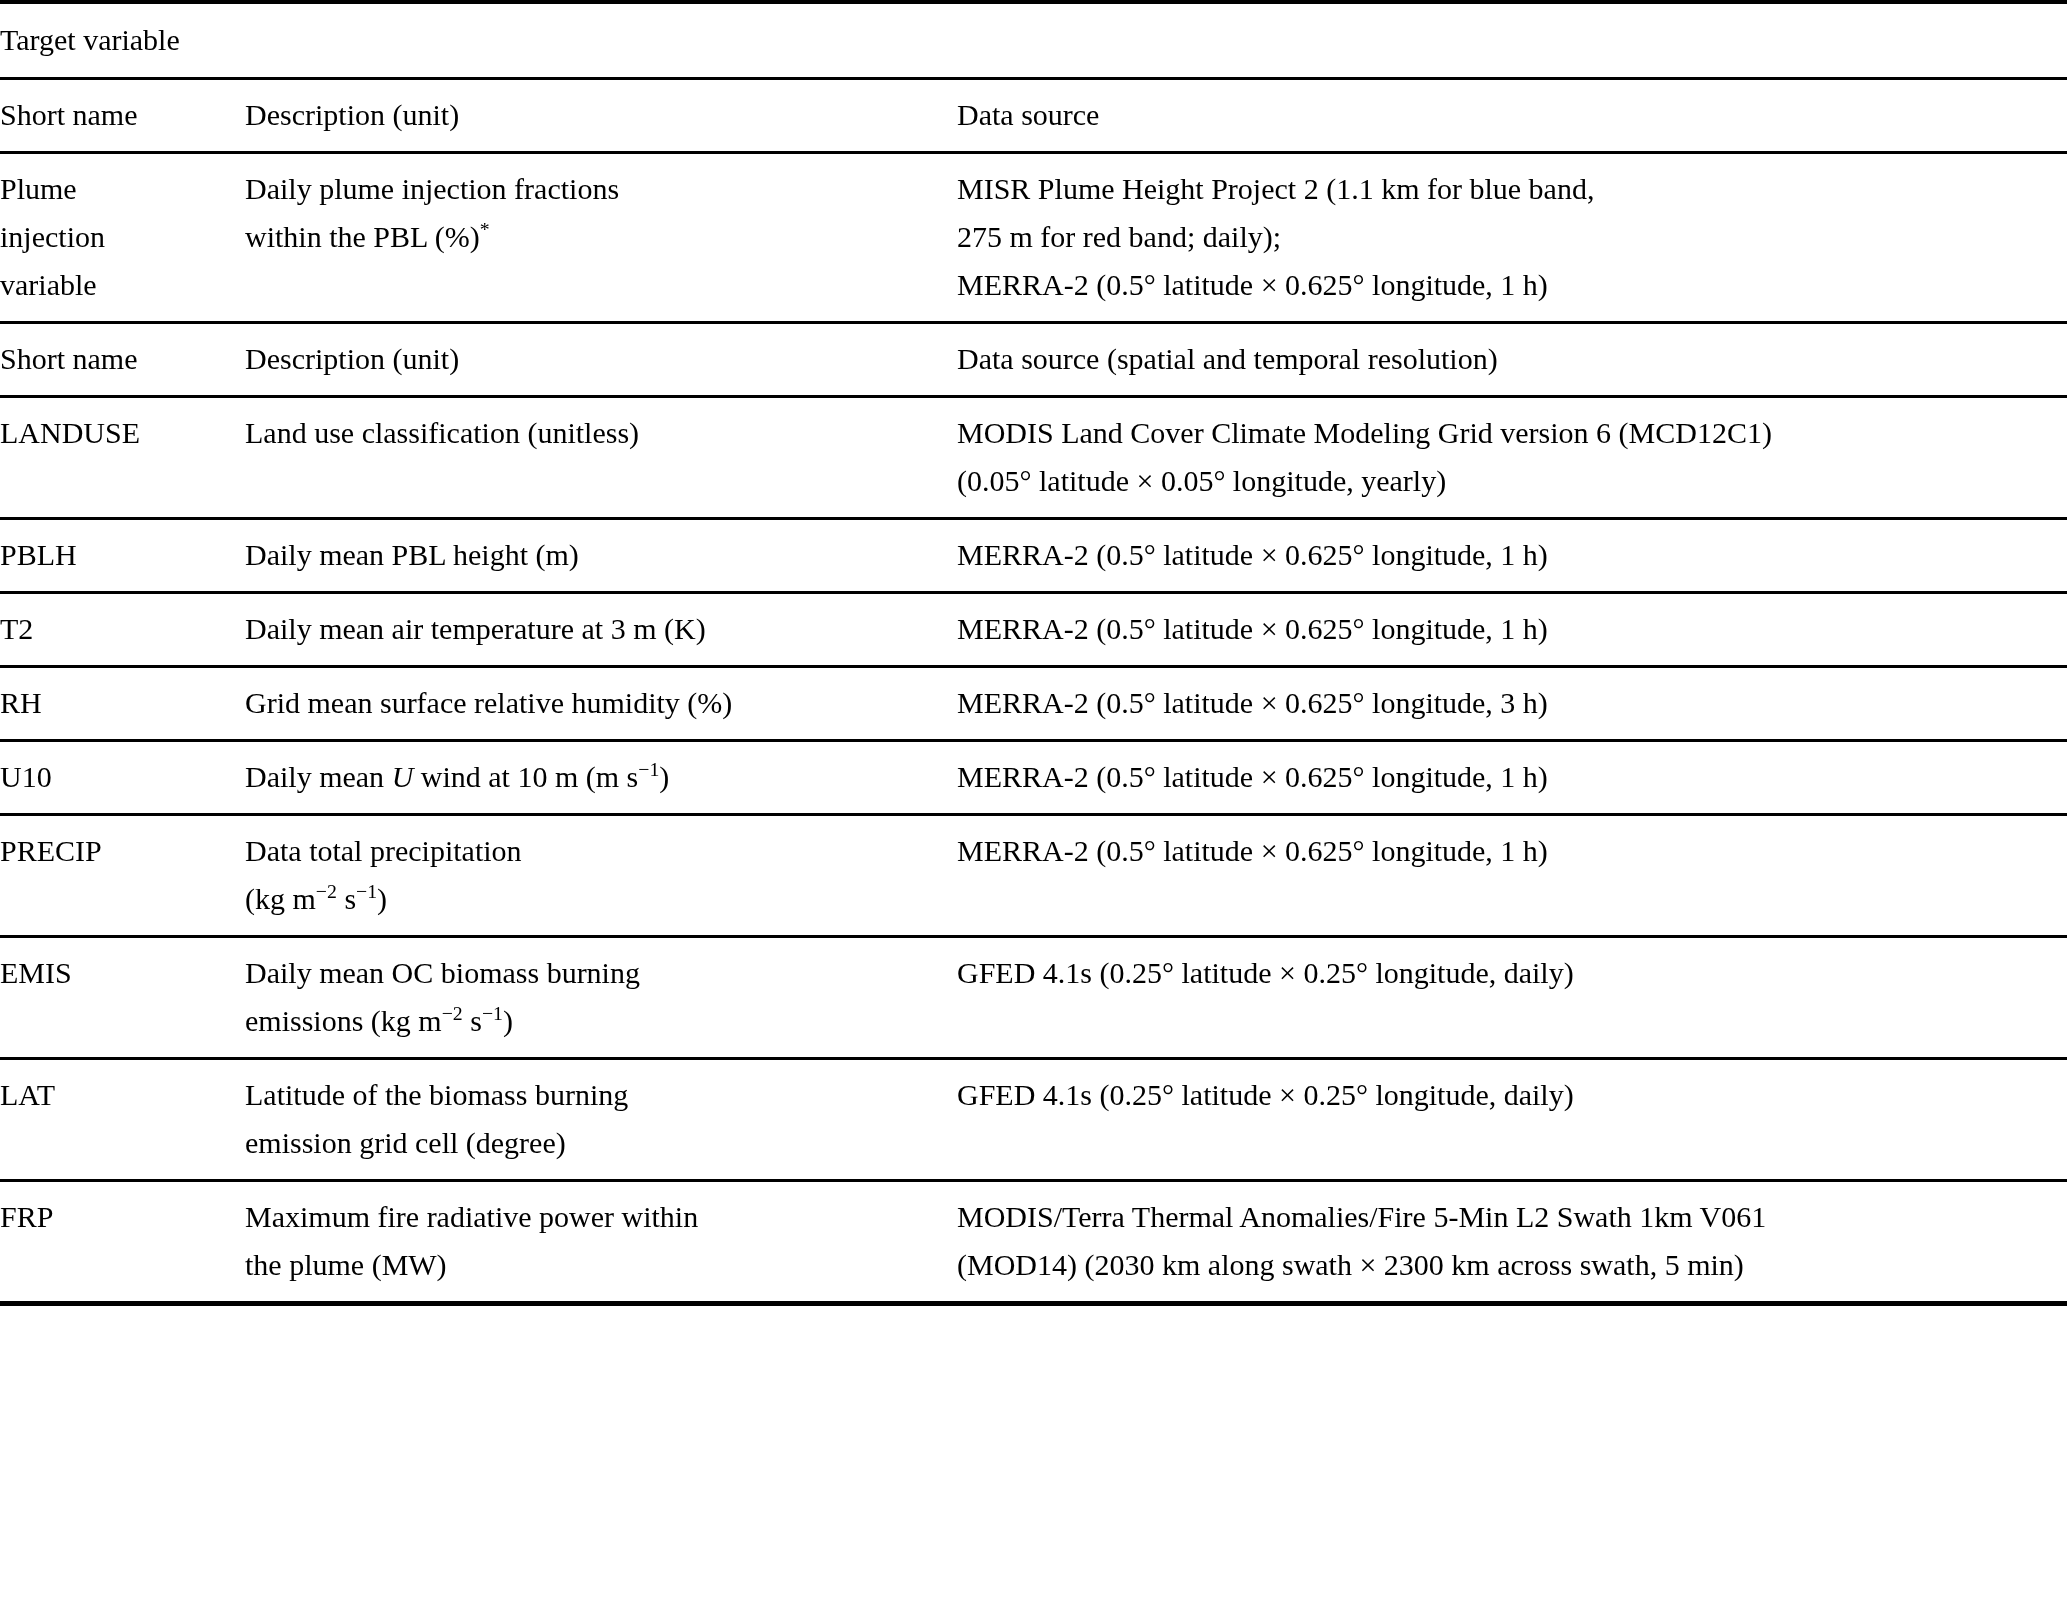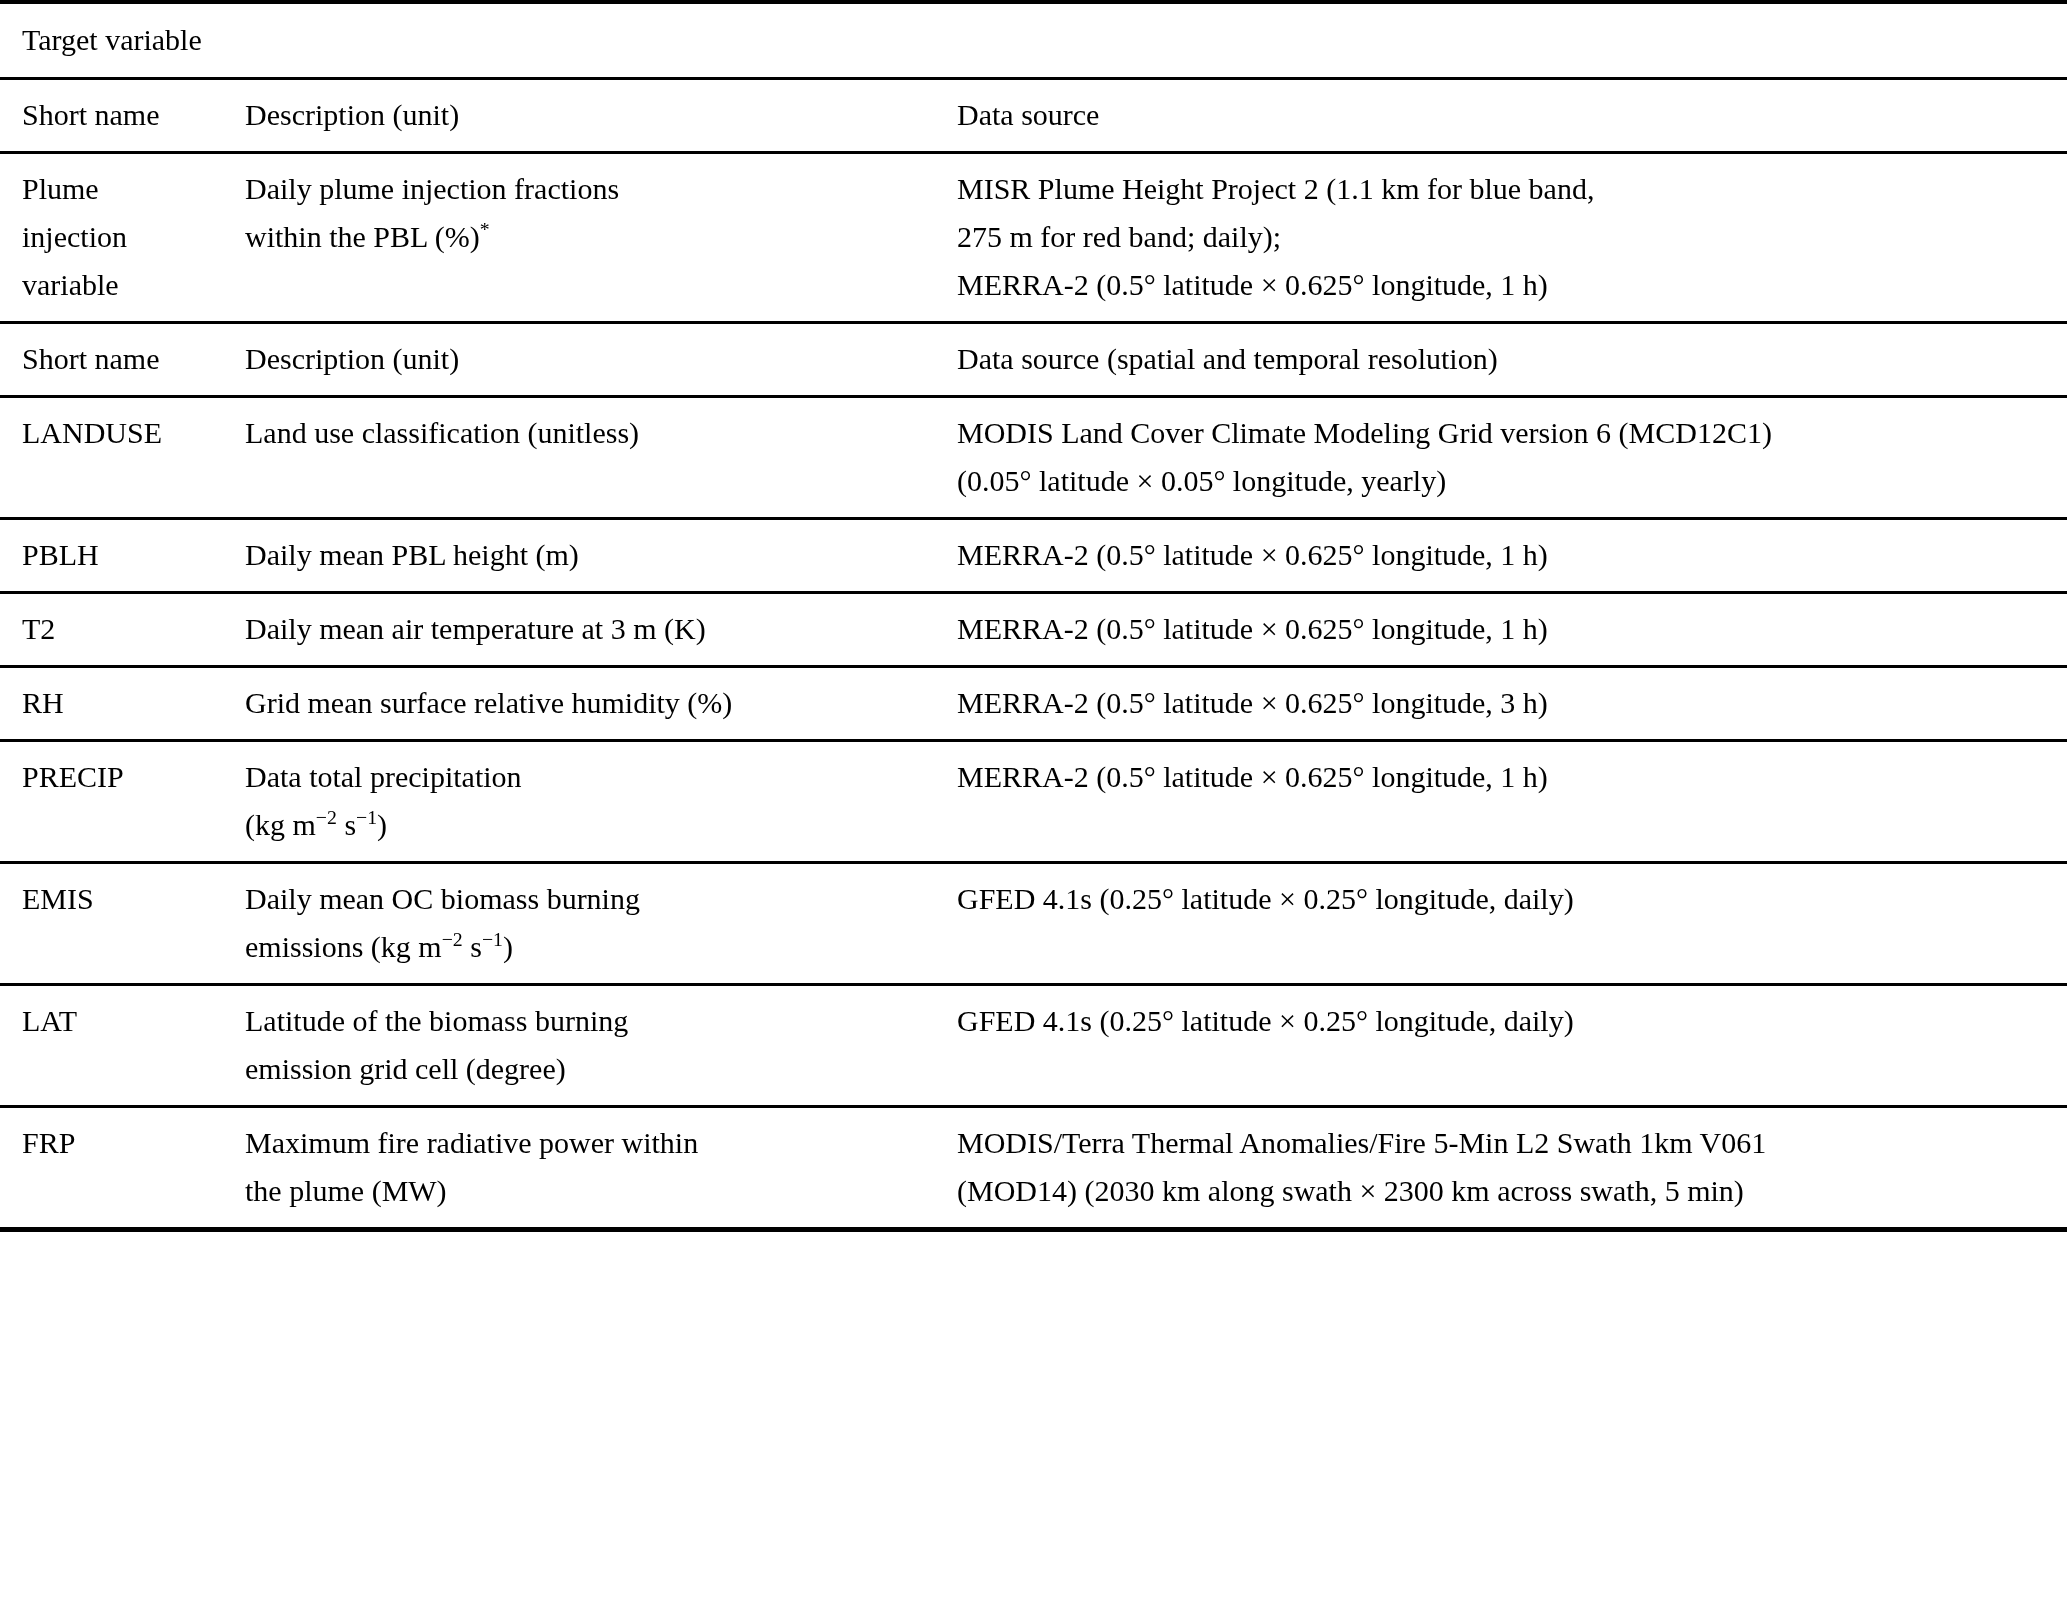--- a/index.html
+++ b/index.html
@@ -15,21 +15,21 @@
     border-collapse: collapse;
     border-top: 4px solid #000;
     border-bottom: 5px solid #000;
     font-size: 30px;
   }
   table.vars td {
     vertical-align: top;
     padding: 11px 10px 12px 0;
     border-bottom: 3px solid #000;
   }
-  table.vars td:first-child { padding-left: 22px; }
+  table.vars td:first-child { }
   tr.section-row td { padding-top: 12px; padding-bottom: 13px; }
   .ln { line-height: 48px; white-space: nowrap; }
   sup {
     font-size: 66%;
     line-height: 0;
     vertical-align: baseline;
     position: relative;
     top: -0.55em;
   }
   .it { font-style: italic; }
@@ -128,20 +128,31 @@
           </td>
           <td>
             <div class="ln"><span>Grid mean surface relative humidity (%)</span></div>
           </td>
           <td>
             <div class="ln"><span>MERRA-2 (0.5° latitude × 0.625° longitude, 3 h)</span></div>
           </td>
         </tr>
         <tr class="data-row">
           <td>
+            <div class="ln">U10</div>
+          </td>
+          <td>
+            <div class="ln"><span>Daily mean </span><span class="it">U</span><span> wind at 10 m (m s</span><sup>−1</sup><span>)</span></div>
+          </td>
+          <td>
+            <div class="ln"><span>MERRA-2 (0.5° latitude × 0.625° longitude, 1 h)</span></div>
+          </td>
+        </tr>
+        <tr class="data-row">
+          <td>
             <div class="ln">PRECIP</div>
           </td>
           <td>
             <div class="ln"><span>Data total precipitation</span></div>
             <div class="ln"><span>(kg m</span><sup>−2</sup><span> s</span><sup>−1</sup><span>)</span></div>
           </td>
           <td>
             <div class="ln"><span>MERRA-2 (0.5° latitude × 0.625° longitude, 1 h)</span></div>
           </td>
         </tr>

